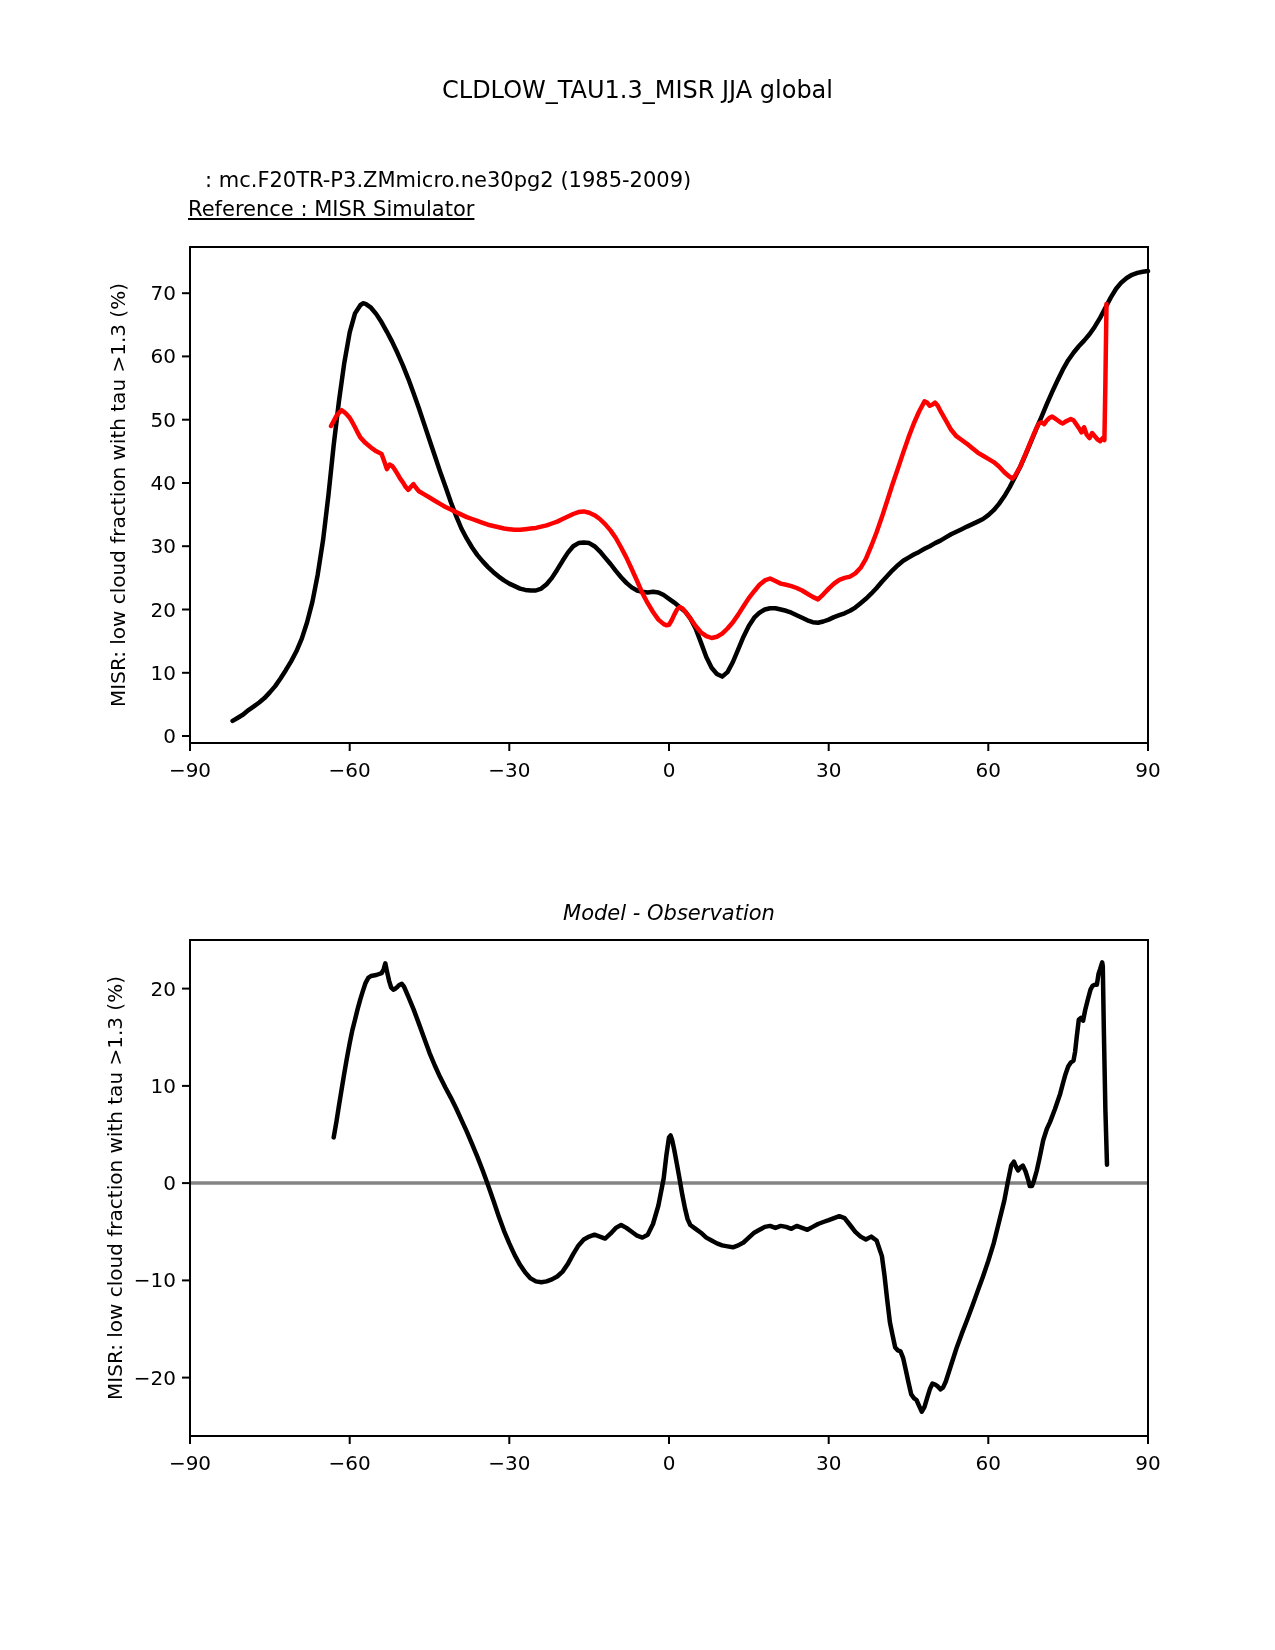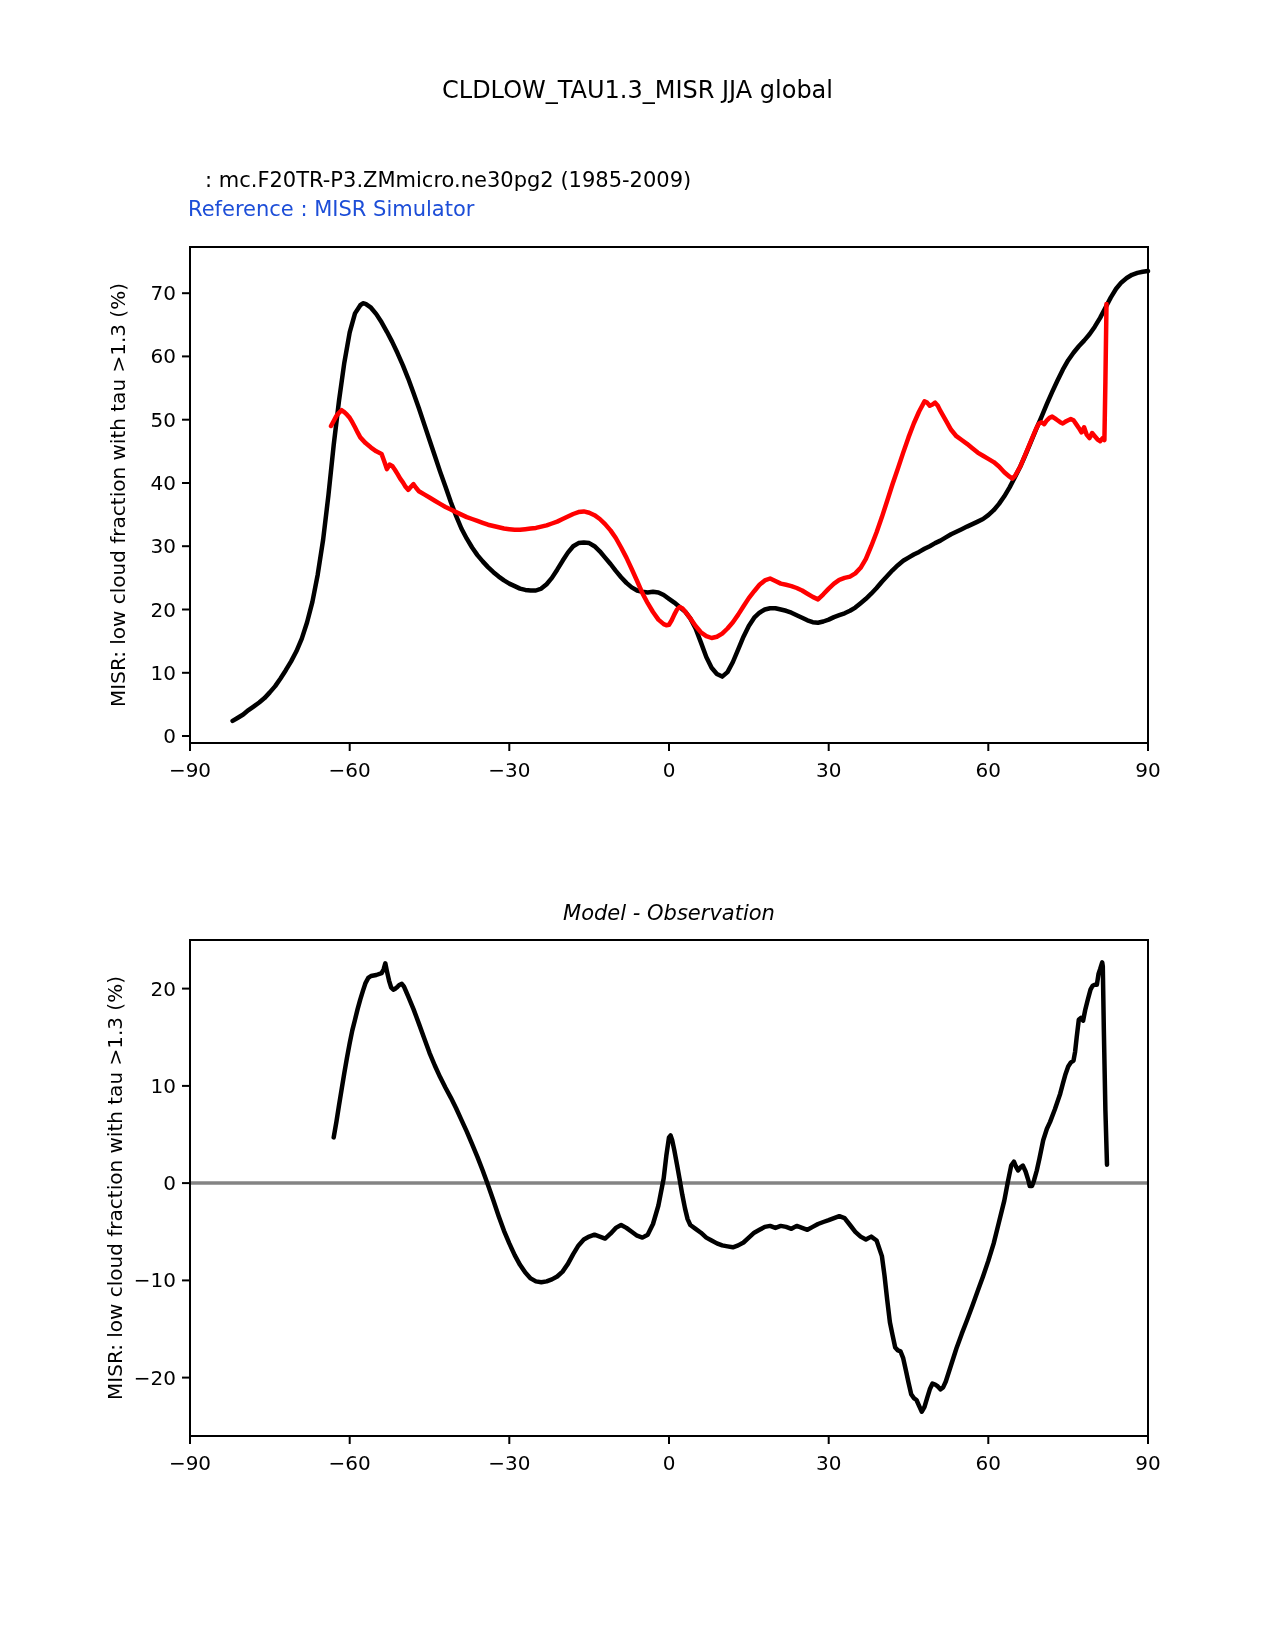--- a/index.html
+++ b/index.html
@@ -31,21 +31,21 @@
   .ylabel-top { left:118px; top:495px; }
   .ylabel-bottom { left:115px; top:1188px; }
   svg.chart { position:absolute; overflow:visible; }
   svg text { font-family:"DejaVu Sans", "Liberation Sans", sans-serif; fill:#000000; }
 </style>
 </head>
 <body>
 
 <div class="fig-title">CLDLOW_TAU1.3_MISR JJA global</div>
 <div class="subtitle-model" style="color: rgb(0, 0, 0); text-align: center;">: mc.F20TR-P3.ZMmicro.ne30pg2 (1985-2009)</div>
-<div class="subtitle-ref" style="color: #1d4ed8;">Reference : MISR Simulator</div>
+<div class="subtitle-ref" style="color: #000000; text-decoration: underline;">Reference : MISR Simulator</div>
 
 <div class="ylabel ylabel-top">MISR: low cloud fraction with tau &gt;1.3 (%)</div>
 <svg class="chart" id="chart-top" width="958" height="496" style="left: 190px; top: 247px;">
     <polyline points="42.6,473.9 47.9,470.7 53.2,467.5 58.5,463.1 63.9,459.3 69.2,455.5 74.5,451.1 79.8,445.4 85.2,439.1 90.5,431.5 95.8,423.2 101.1,414.4 106.4,404.3 111.8,391.6 117.1,375.2 122.4,354.9 127.7,327.7 133.1,292.9 138.4,248.6 143.7,198.0 149.0,153.7 154.3,115.8 159.7,85.4 165.0,66.4 170.3,58.2 173.0,56.3 175.6,56.9 181.0,60.7 186.3,67.1 191.6,75.3 196.9,84.8 202.2,94.9 207.6,106.3 212.9,118.3 218.2,131.6 223.5,146.1 228.9,161.3 234.2,177.1 239.5,193.0 244.8,208.8 250.1,224.6 255.5,239.8 260.8,255.0 266.1,268.9 271.4,281.5 276.8,291.7 282.1,300.5 287.4,308.1 292.7,314.4 298.0,320.1 303.4,325.2 308.7,329.6 314.0,333.4 319.3,336.6 324.7,339.1 330.0,341.6 335.3,342.9 340.6,343.5 345.9,343.5 351.3,341.6 356.6,337.2 361.9,330.9 367.2,322.7 372.6,313.8 377.9,305.6 383.2,299.2 388.5,296.1 393.8,295.4 399.2,296.1 404.5,299.2 409.8,304.3 415.1,310.6 420.5,317.0 425.8,323.9 431.1,330.2 436.4,335.9 441.7,340.4 447.1,343.5 452.4,344.8 457.7,345.4 463.0,344.8 468.4,345.4 473.7,348.0 479.0,351.8 484.3,355.6 489.6,360.0 495.0,364.4 500.3,371.4 505.6,381.5 510.9,395.4 516.3,410.0 521.6,420.7 526.9,427.0 532.2,429.6 537.5,425.1 542.9,415.0 548.2,402.4 553.5,389.7 558.8,379.0 564.2,370.7 569.5,365.7 574.8,362.5 580.1,361.2 585.4,361.2 590.8,362.5 596.1,363.8 601.4,365.7 606.7,368.2 612.1,370.7 617.4,373.3 622.7,375.2 628.0,375.8 633.3,374.5 638.7,372.6 644.0,370.1 649.3,368.2 654.6,366.3 660.0,363.8 665.3,360.6 670.6,356.2 675.9,351.8 681.2,346.7 686.6,341.0 691.9,334.7 697.2,329.0 702.5,323.3 707.9,318.2 713.2,313.8 718.5,310.6 723.8,307.5 729.1,304.9 734.5,301.8 739.8,299.2 745.1,296.1 750.4,293.6 755.8,290.4 761.1,287.2 766.4,284.7 771.7,282.2 777.0,279.6 782.4,277.1 787.7,274.6 793.0,272.0 798.3,268.2 803.7,263.2 809.0,256.9 814.3,249.3 819.6,240.4 824.9,230.3 830.3,219.5 835.6,207.5 840.9,194.9 846.2,182.2 851.6,169.6 856.9,156.9 862.2,144.9 867.5,133.5 872.8,122.7 878.2,113.2 883.5,105.7 888.8,99.3 894.1,93.6 899.5,87.3 904.8,79.7 910.1,70.9 915.4,60.7 920.7,50.6 926.1,41.8 931.4,35.4 936.7,31.0 942.0,27.8 947.4,25.9 952.7,24.7 958.0,24.0" fill="none" stroke="#000000" stroke-width="4.5" stroke-linejoin="round" stroke-linecap="round"></polyline>
     <polyline points="141.0,179.0 143.7,174.0 146.4,168.9 149.0,165.8 151.7,163.2 154.3,165.1 157.0,167.7 159.7,170.8 162.3,175.2 165.0,180.3 167.6,185.4 170.3,190.4 175.6,196.1 181.0,200.6 186.3,204.3 191.6,206.9 194.3,214.5 196.9,222.1 199.6,217.6 202.2,218.9 204.9,222.7 207.6,227.1 210.2,231.6 212.9,235.3 215.6,239.8 218.2,242.9 220.9,239.8 223.5,237.2 226.2,241.0 228.9,244.2 234.2,247.4 239.5,250.5 244.8,253.7 250.1,256.9 255.5,260.0 260.8,262.6 266.1,265.1 271.4,267.6 276.8,270.1 282.1,272.0 287.4,273.9 292.7,275.8 298.0,277.7 303.4,279.0 308.7,280.3 314.0,281.5 319.3,282.2 324.7,282.8 330.0,282.8 335.3,282.2 340.6,281.5 345.9,280.9 351.3,279.6 356.6,278.4 361.9,276.5 367.2,274.6 372.6,272.0 377.9,269.5 383.2,267.0 388.5,265.1 393.8,264.4 399.2,265.7 404.5,268.2 409.8,272.0 415.1,277.1 420.5,283.4 425.8,291.0 431.1,300.5 436.4,310.6 441.7,322.0 447.1,334.0 452.4,346.1 457.7,356.2 463.0,365.0 468.4,372.6 473.7,377.1 476.3,378.3 479.0,377.7 481.7,373.3 484.3,367.6 487.0,362.5 489.6,360.0 492.3,361.2 495.0,364.4 500.3,371.4 505.6,379.0 510.9,385.3 516.3,389.1 521.6,391.0 526.9,389.7 532.2,386.6 537.5,381.5 542.9,375.2 548.2,367.6 553.5,359.3 558.8,351.1 564.2,344.2 569.5,337.8 574.8,333.4 580.1,331.5 585.4,334.0 590.8,336.6 596.1,337.8 601.4,339.1 606.7,341.0 612.1,343.5 617.4,346.7 622.7,349.9 628.0,352.4 633.3,347.3 638.7,341.6 644.0,336.6 649.3,332.8 654.6,330.9 660.0,329.6 665.3,326.4 670.6,320.8 675.9,311.9 681.2,299.2 686.6,285.3 691.9,270.1 697.2,253.7 702.5,237.2 707.9,221.4 713.2,205.6 718.5,190.4 723.8,176.5 729.1,164.5 734.5,154.4 737.1,155.6 739.8,158.8 742.5,157.5 745.1,155.6 747.8,158.8 750.4,163.9 755.8,173.3 761.1,182.8 766.4,189.2 771.7,193.0 777.0,196.8 782.4,201.2 787.7,205.6 793.0,208.8 798.3,211.9 803.7,215.1 809.0,219.5 814.3,225.2 819.6,229.7 822.3,231.6 824.9,229.0 830.3,219.5 835.6,206.9 840.9,194.2 846.2,181.6 848.9,176.5 851.6,175.2 854.2,177.1 856.9,173.3 859.5,170.8 862.2,169.6 864.9,171.4 867.5,173.3 870.2,175.2 872.8,176.5 875.5,174.6 878.2,173.3 880.8,172.1 883.5,173.3 886.2,177.1 888.8,180.9 891.5,185.4 894.1,180.3 896.8,187.9 899.5,191.1 902.1,186.0 904.8,189.2 907.4,192.3 910.1,194.2 912.8,191.1 914.4,193.0 915.4,134.8 916.5,56.9" fill="none" stroke="#ff0000" stroke-width="4.5" stroke-linejoin="round" stroke-linecap="round"></polyline>
     <rect x="0" y="0" width="958" height="496" fill="none" stroke="#000000" stroke-width="2"></rect>
     <line x1="0.0" y1="496" x2="0.0" y2="504" stroke="#000000" stroke-width="2"></line>
     <text x="0.0" y="530" text-anchor="middle" font-size="20px">−90</text>
     <line x1="159.7" y1="496" x2="159.7" y2="504" stroke="#000000" stroke-width="2"></line>
     <text x="159.7" y="530" text-anchor="middle" font-size="20px">−60</text>

